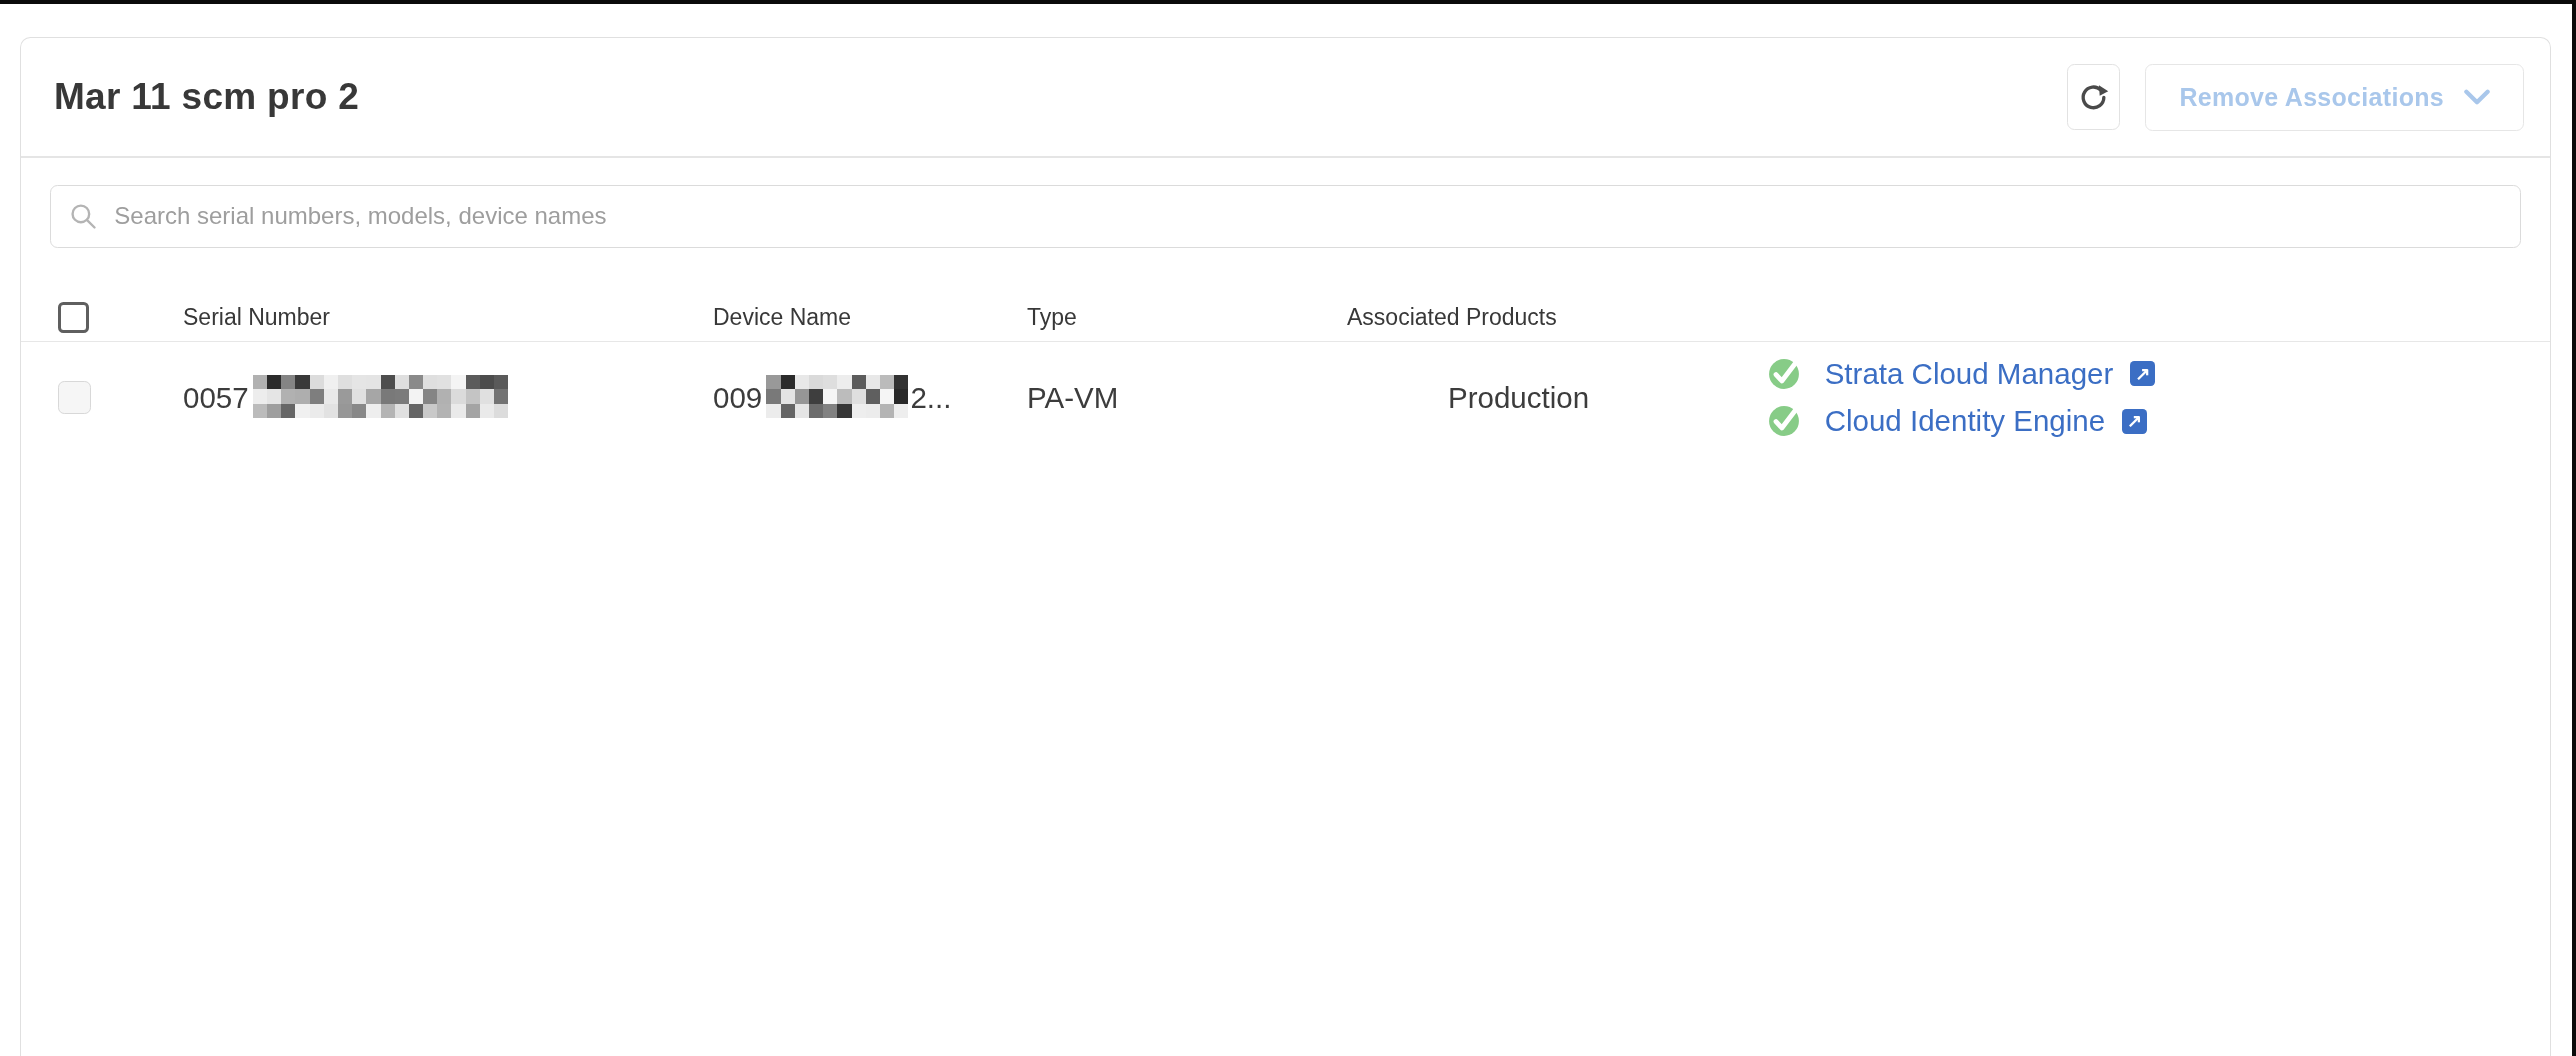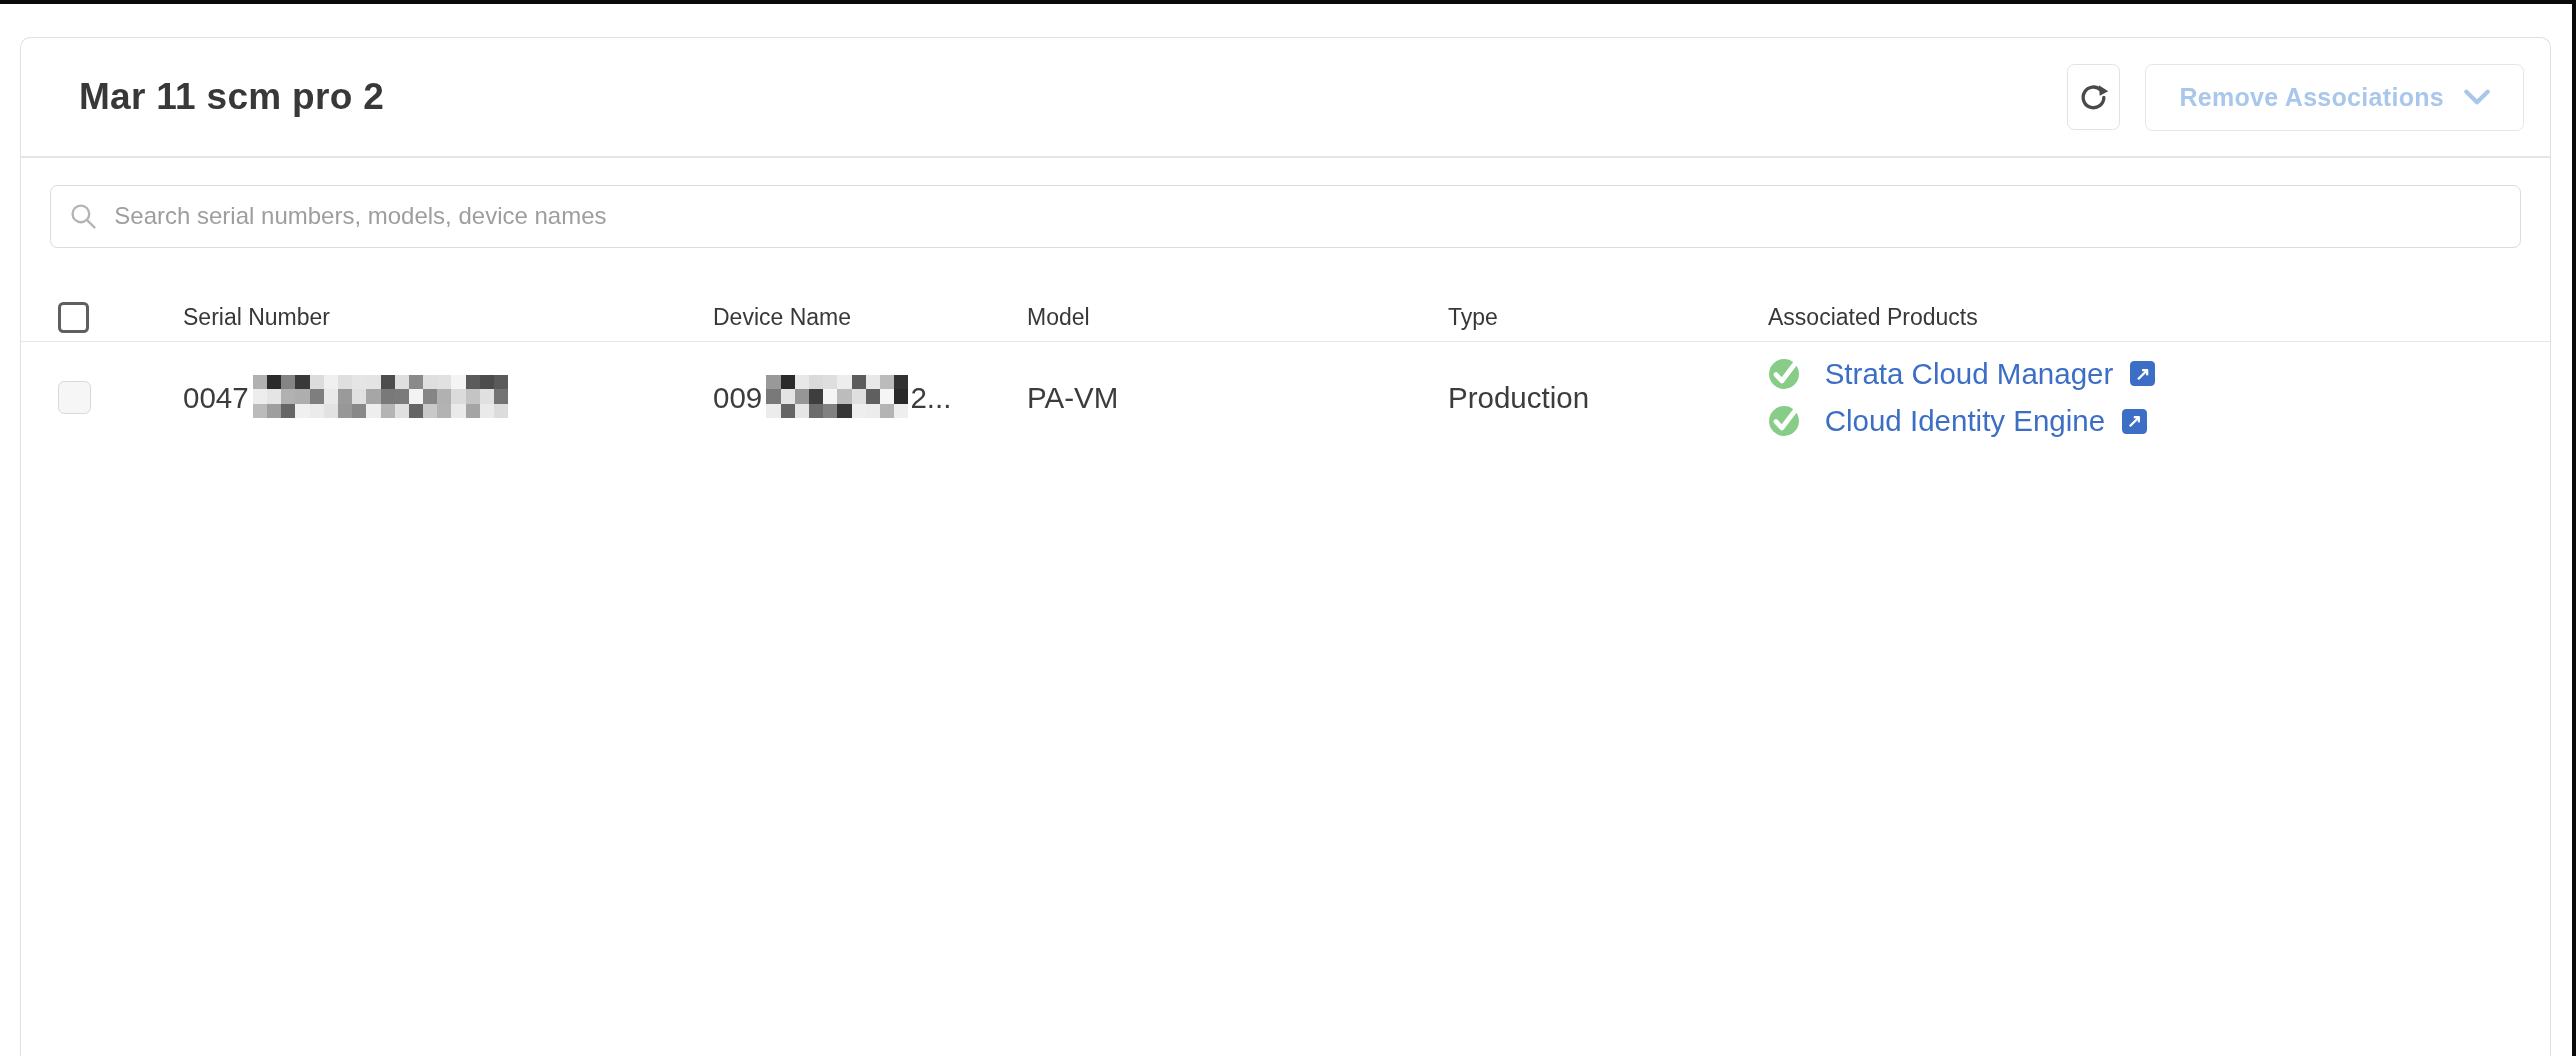--- a/index.html
+++ b/index.html
@@ -17,21 +17,21 @@
     border-radius:10.5px 10.5px 0 0;box-sizing:border-box;
     display:flex;flex-direction:column;
   }
 
   
   .card-header{
     height:118px;flex:0 0 auto;display:flex;align-items:center;
     padding:0 26px 0 29px;box-sizing:border-box;
   }
   .page-title{font-size:37px;color:#383838;font-weight:600;letter-spacing:0.3px;display:flex;align-items:baseline;}
-  .page-title .title-target{margin-left:29px;}
+  .page-title .title-target{margin-left:4px;}
   .header-actions{margin-left:auto;display:flex;align-items:center;gap:25px;justify-content:flex-end;}
   .icon-btn{
     width:53px;height:66px;border:1.6px solid #e2e2e2;border-radius:7.4px;background:#fff;
     display:flex;align-items:center;justify-content:center;box-sizing:border-box;cursor:pointer;
   }
   .remove-btn{
     height:67px;border:1.6px solid #e6e6e6;border-radius:7.4px;background:#fff;
     display:flex;align-items:center;justify-content:center;gap:20px;
     padding:0 33px;box-sizing:border-box;cursor:default;
   }
@@ -135,31 +135,30 @@
     </div>
   </div>
 
   <div class="table">
     <div class="thead">
       <div class="col-check">
         <div class="checkbox-header"></div>
       </div>
       <div class="col-serial">Serial Number</div>
       <div class="col-device">Device Name</div>
-      <div class="col-model">Model</div>
       <div class="col-type">Type</div>
       <div class="col-products">Associated Products</div>
     </div>
 
     <div class="trow">
       <div class="col-check">
         <div class="checkbox-row"></div>
       </div>
       <div class="col-serial cell-flex">
-        <span>0047</span>
+        <span>0057</span>
         <span class="mosaic" style="grid-template-columns: repeat(18, 14.2px);">
             <i style="width: 14.2px; height: 14.2px; background: rgb(177, 177, 177);"></i>
             <i style="width: 14.2px; height: 14.2px; background: rgb(43, 43, 43);"></i>
             <i style="width: 14.2px; height: 14.2px; background: rgb(132, 132, 132);"></i>
             <i style="width: 14.2px; height: 14.2px; background: rgb(57, 57, 57);"></i>
             <i style="width: 14.2px; height: 14.2px; background: rgb(220, 220, 220);"></i>
             <i style="width: 14.2px; height: 14.2px; background: rgb(240, 240, 240);"></i>
             <i style="width: 14.2px; height: 14.2px; background: rgb(223, 223, 223);"></i>
             <i style="width: 14.2px; height: 14.2px; background: rgb(229, 229, 229);"></i>
             <i style="width: 14.2px; height: 14.2px; background: rgb(228, 228, 228);"></i>

